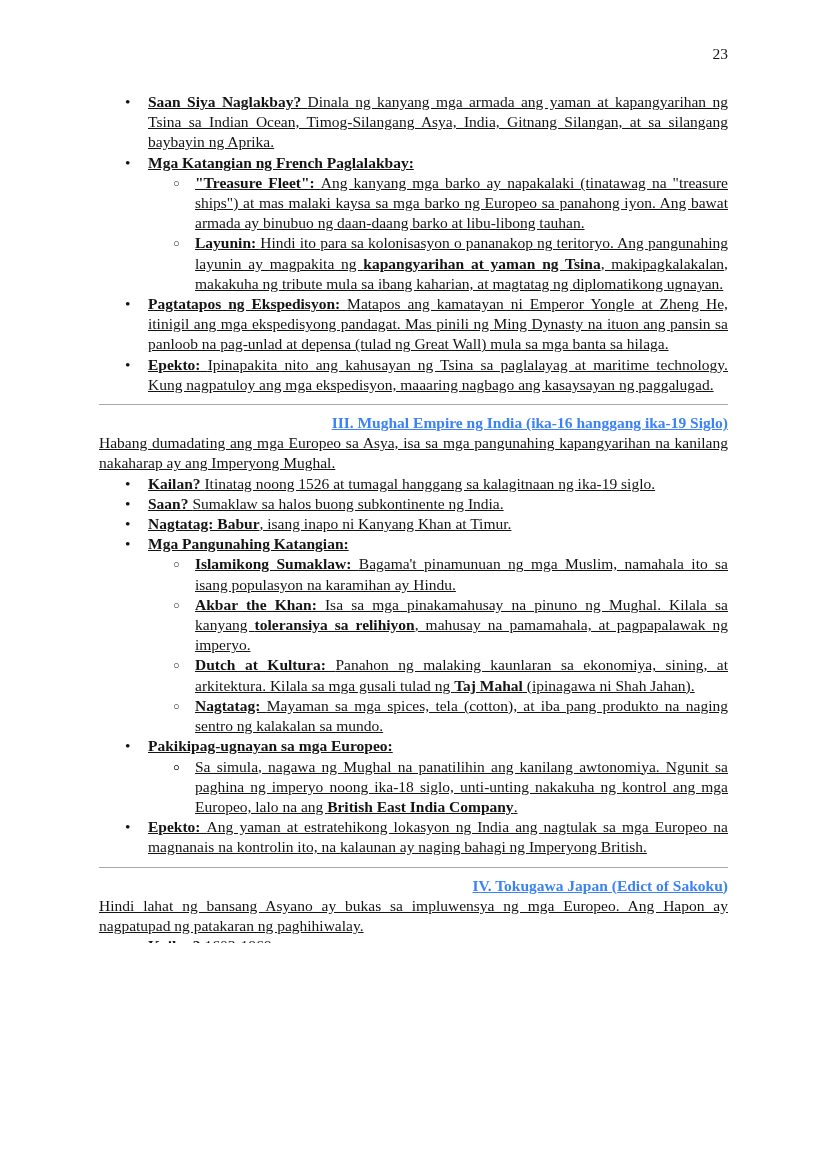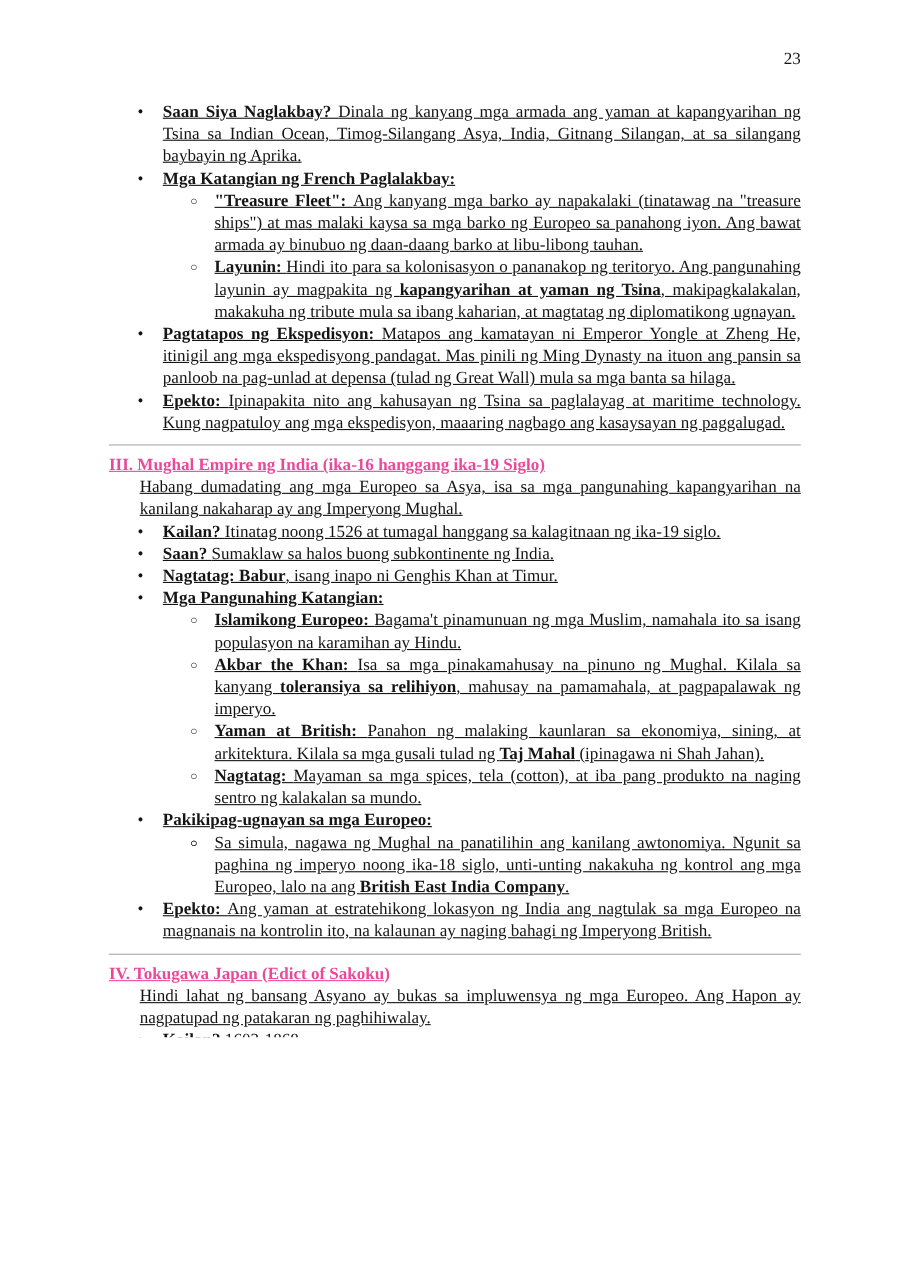--- a/index.html
+++ b/index.html
@@ -42,28 +42,28 @@
   p, ul {
     margin: 0;
     padding: 0;
   }
   .body-text {
     font-size: 15.5px;
     line-height: 20.2px;
     text-align: justify;
     text-justify: inter-word;
     color: #141414;
-    margin-left: 28px;
   }
   .section-heading {
     font-size: 15.5px;
     line-height: 20.2px;
     font-weight: bold;
-    text-align: left;
-    color: #ec4899;
+    text-align: right;
+    color: #3b82f6;
+    margin-left: 24px;
   }
   hr.rule {
     border: 0;
     border-top: 1.5px solid #a9a9a9;
     margin: 9px 0 8px 0;
     height: 0;
     width: 100%;
   }
   ul.lvl1 {
     list-style: none;
@@ -137,25 +137,25 @@
           </ul></li>
         <li><span class="marker">•</span><span class="b txt">Pagtatapos ng Ekspedisyon: </span><span class="txt">Matapos ang kamatayan ni Emperor Yongle at Zheng He, itinigil ang mga ekspedisyong pandagat. Mas pinili ng Ming Dynasty na ituon ang pansin sa panloob na pag-unlad at depensa (tulad ng Great Wall) mula sa mga banta sa hilaga.</span></li>
         <li><span class="marker">•</span><span class="b txt">Epekto: </span><span class="txt">Ipinapakita nito ang kahusayan ng Tsina sa paglalayag at maritime technology. Kung nagpatuloy ang mga ekspedisyon, maaaring nagbago ang kasaysayan ng paggalugad.</span></li>
       </ul>
       <hr class="rule">
       <p class="section-heading"><span class="b txt">III. Mughal Empire ng India (ika-16 hanggang ika-19 Siglo)</span></p>
       <p class="body-text"><span class="txt">Habang dumadating ang mga Europeo sa Asya, isa sa mga pangunahing kapangyarihan na kanilang nakaharap ay ang Imperyong Mughal.</span></p>
       <ul class="lvl1">
         <li><span class="marker">•</span><span class="b txt">Kailan? </span><span class="txt">Itinatag noong 1526 at tumagal hanggang sa kalagitnaan ng ika-19 siglo.</span></li>
         <li><span class="marker">•</span><span class="b txt">Saan? </span><span class="txt">Sumaklaw sa halos buong subkontinente ng India.</span></li>
-        <li><span class="marker">•</span><span class="b txt">Nagtatag: Babur</span><span class="txt">, isang inapo ni Genghis Khan at Timur.</span></li>
+        <li><span class="marker">•</span><span class="b txt">Nagtatag: Babur</span><span class="txt">, isang inapo ni Kanyang Khan at Timur.</span></li>
         <li><span class="marker">•</span><span class="b txt">Mga Pangunahing Katangian:</span><ul class="lvl2">
-            <li><span class="marker">○</span><span class="b txt">Islamikong Europeo: </span><span class="txt">Bagama't pinamunuan ng mga Muslim, namahala ito sa isang populasyon na karamihan ay Hindu.</span></li>
+            <li><span class="marker">○</span><span class="b txt">Islamikong Sumaklaw: </span><span class="txt">Bagama't pinamunuan ng mga Muslim, namahala ito sa isang populasyon na karamihan ay Hindu.</span></li>
             <li><span class="marker">○</span><span class="b txt">Akbar the Khan: </span><span class="txt">Isa sa mga pinakamahusay na pinuno ng Mughal. Kilala sa kanyang </span><span class="b txt">toleransiya sa relihiyon</span><span class="txt">, mahusay na pamamahala, at pagpapalawak ng imperyo.</span></li>
-            <li><span class="marker">○</span><span class="b txt">Yaman at British: </span><span class="txt">Panahon ng malaking kaunlaran sa ekonomiya, sining, at arkitektura. Kilala sa mga gusali tulad ng </span><span class="b txt">Taj Mahal</span><span class="txt"> (ipinagawa ni Shah Jahan).</span></li>
+            <li><span class="marker">○</span><span class="b txt">Dutch at Kultura: </span><span class="txt">Panahon ng malaking kaunlaran sa ekonomiya, sining, at arkitektura. Kilala sa mga gusali tulad ng </span><span class="b txt">Taj Mahal</span><span class="txt"> (ipinagawa ni Shah Jahan).</span></li>
             <li><span class="marker">○</span><span class="b txt">Nagtatag: </span><span class="txt">Mayaman sa mga spices, tela (cotton), at iba pang produkto na naging sentro ng kalakalan sa mundo.</span></li>
           </ul></li>
         <li><span class="marker">•</span><span class="b txt">Pakikipag-ugnayan sa mga Europeo:</span><ul class="lvl2">
             <li><span class="marker">○</span></li>
             <li><span class="marker">○</span><span class="txt">Sa simula, nagawa ng Mughal na panatilihin ang kanilang awtonomiya. Ngunit sa paghina ng imperyo noong ika-18 siglo, unti-unting nakakuha ng kontrol ang mga Europeo, lalo na ang </span><span class="b txt">British East India Company</span><span class="txt">.</span></li>
           </ul></li>
         <li><span class="marker">•</span><span class="b txt">Epekto: </span><span class="txt">Ang yaman at estratehikong lokasyon ng India ang nagtulak sa mga Europeo na magnanais na kontrolin ito, na kalaunan ay naging bahagi ng Imperyong British.</span></li>
       </ul>
       <hr class="rule">
       <p class="section-heading"><span class="b txt">IV. Tokugawa Japan (Edict of Sakoku)</span></p>

